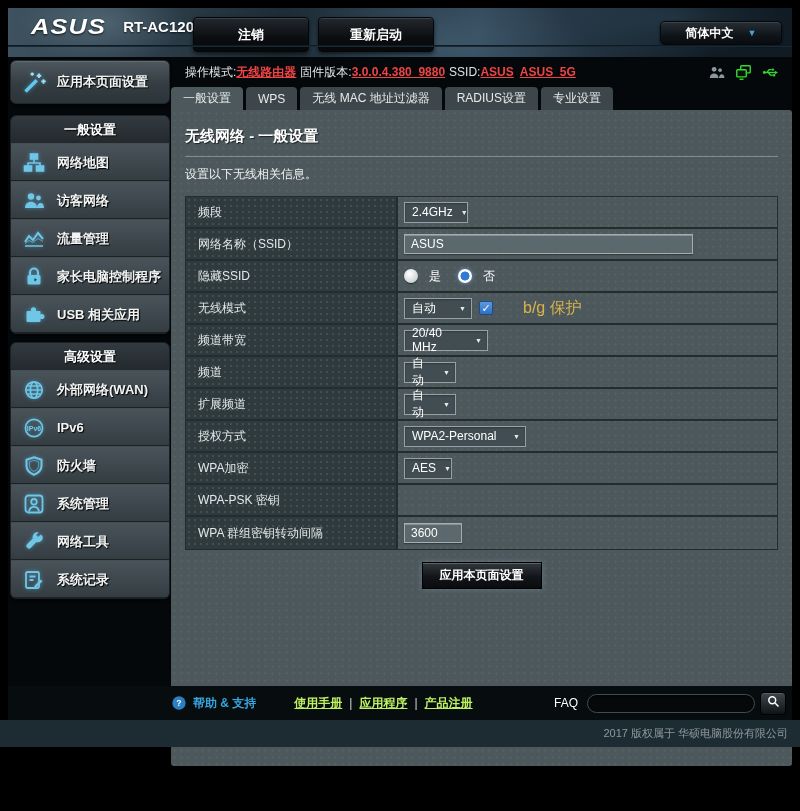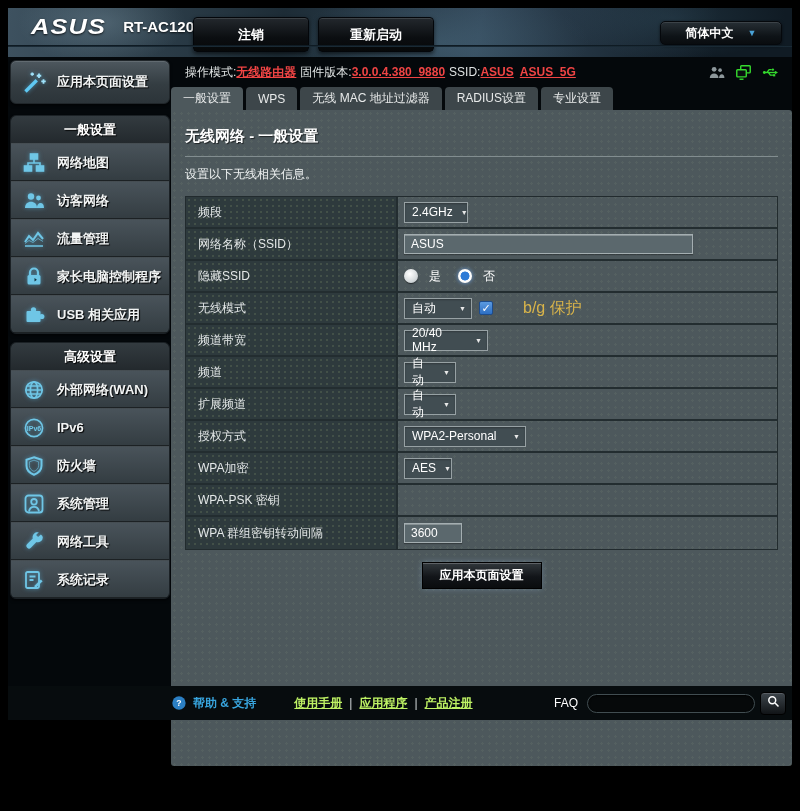--- a/index.html
+++ b/index.html
@@ -450,13 +450,16 @@
         <div class="faq-btn">
           <span id="search-icon"><svg viewBox="0 0 24 24" fill="none" stroke="#fff" stroke-width="2.4">
                 <circle cx="10" cy="10" r="5.5"></circle>
                 <path d="M14.5 14.5L20 20"></path>
               </svg></span>
         </div>
       </div>
     </div>
   </div>
 
+  <div class="copyright-bar">
+    <span class="copyright">2017 版权属于 华硕电脑股份有限公司</span>
+  </div>
 </div>
 
 </body></html>

